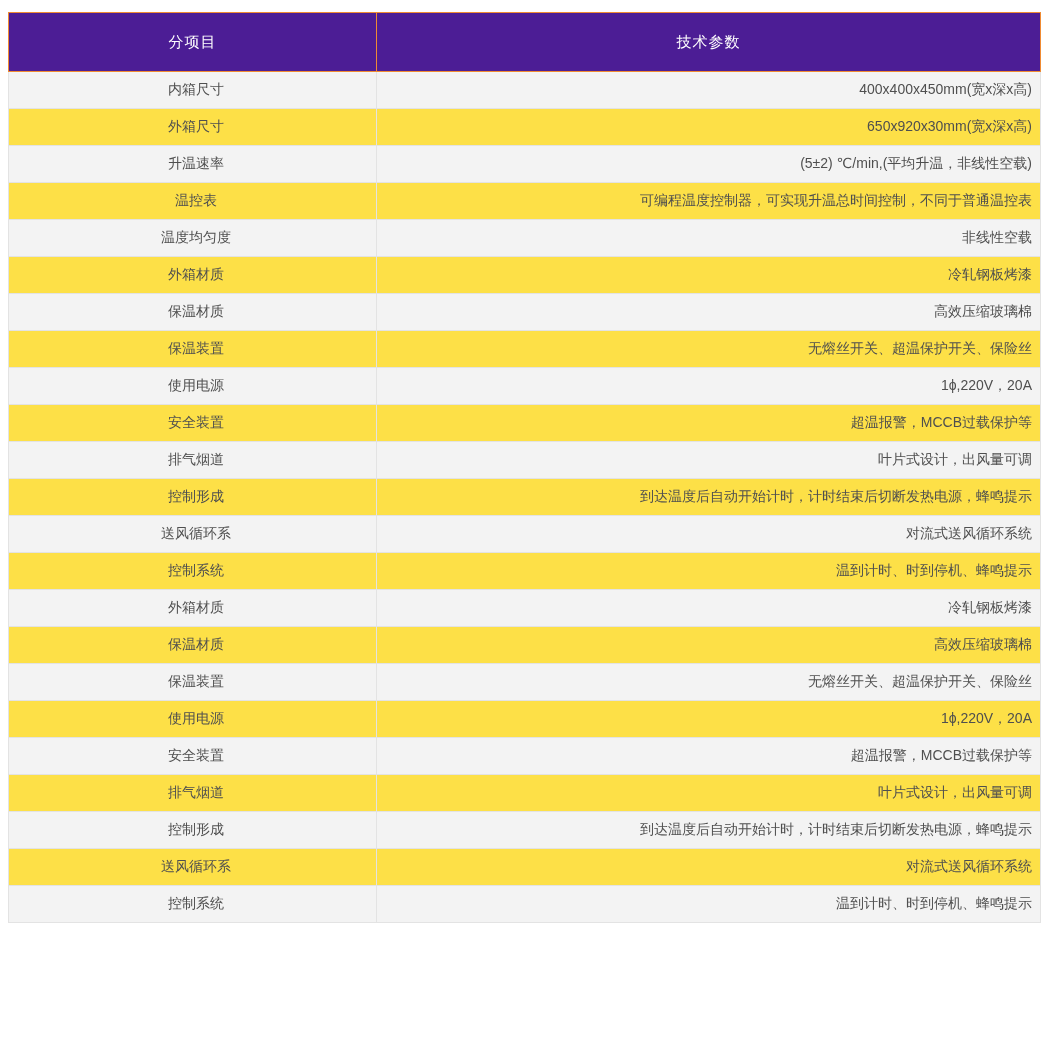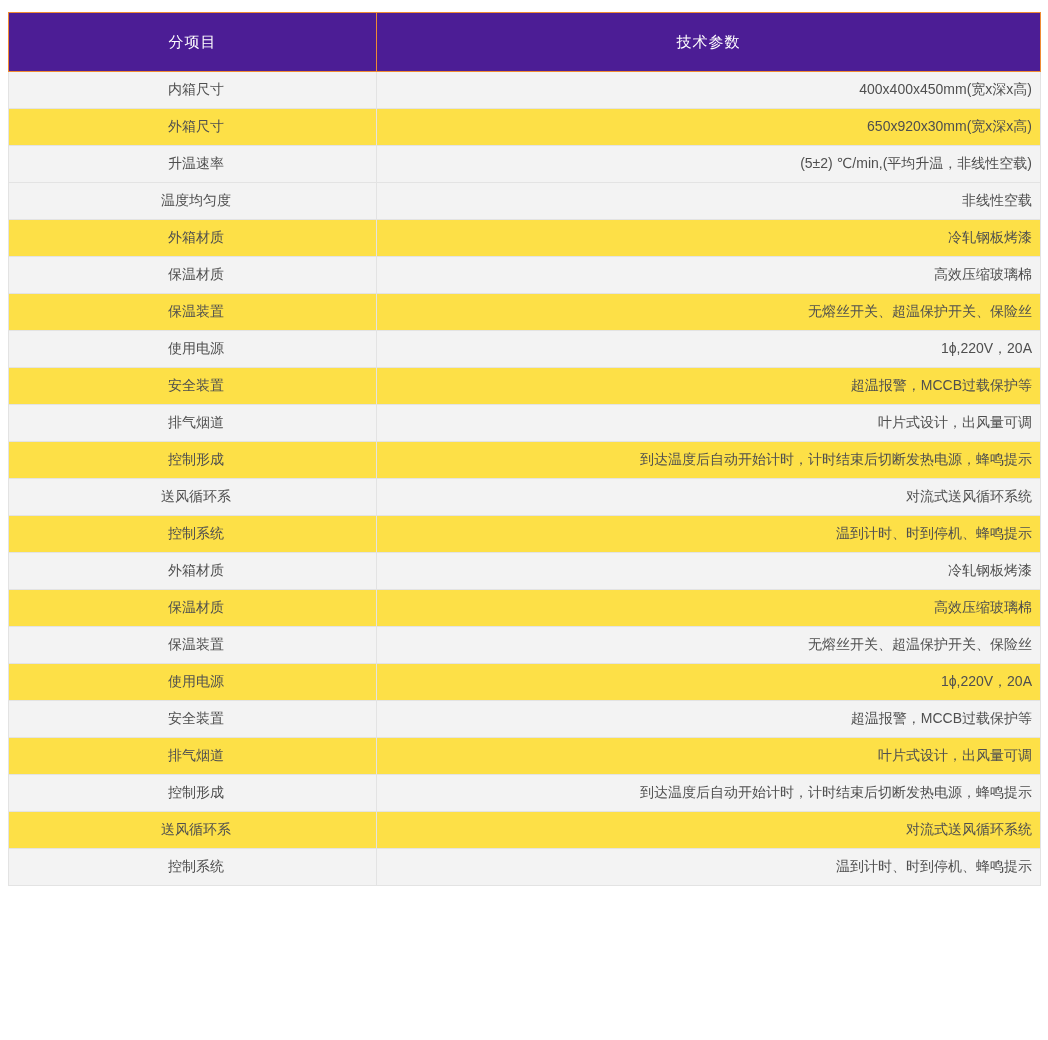--- a/index.html
+++ b/index.html
@@ -85,20 +85,24 @@
           <td class="cell-param">400x400x450mm(宽x深x高)</td>
         </tr>
         <tr class="even">
           <td class="cell-item">外箱尺寸</td>
           <td class="cell-param">650x920x30mm(宽x深x高)</td>
         </tr>
         <tr class="odd">
           <td class="cell-item">升温速率</td>
           <td class="cell-param">(5±2) ℃/min,(平均升温，非线性空载)</td>
         </tr>
+        <tr class="even">
+          <td class="cell-item">温控表</td>
+          <td class="cell-param">可编程温度控制器，可实现升温总时间控制，不同于普通温控表</td>
+        </tr>
         <tr class="odd">
           <td class="cell-item">温度均匀度</td>
           <td class="cell-param">非线性空载</td>
         </tr>
         <tr class="even">
           <td class="cell-item">外箱材质</td>
           <td class="cell-param">冷轧钢板烤漆</td>
         </tr>
         <tr class="odd">
           <td class="cell-item">保温材质</td>

